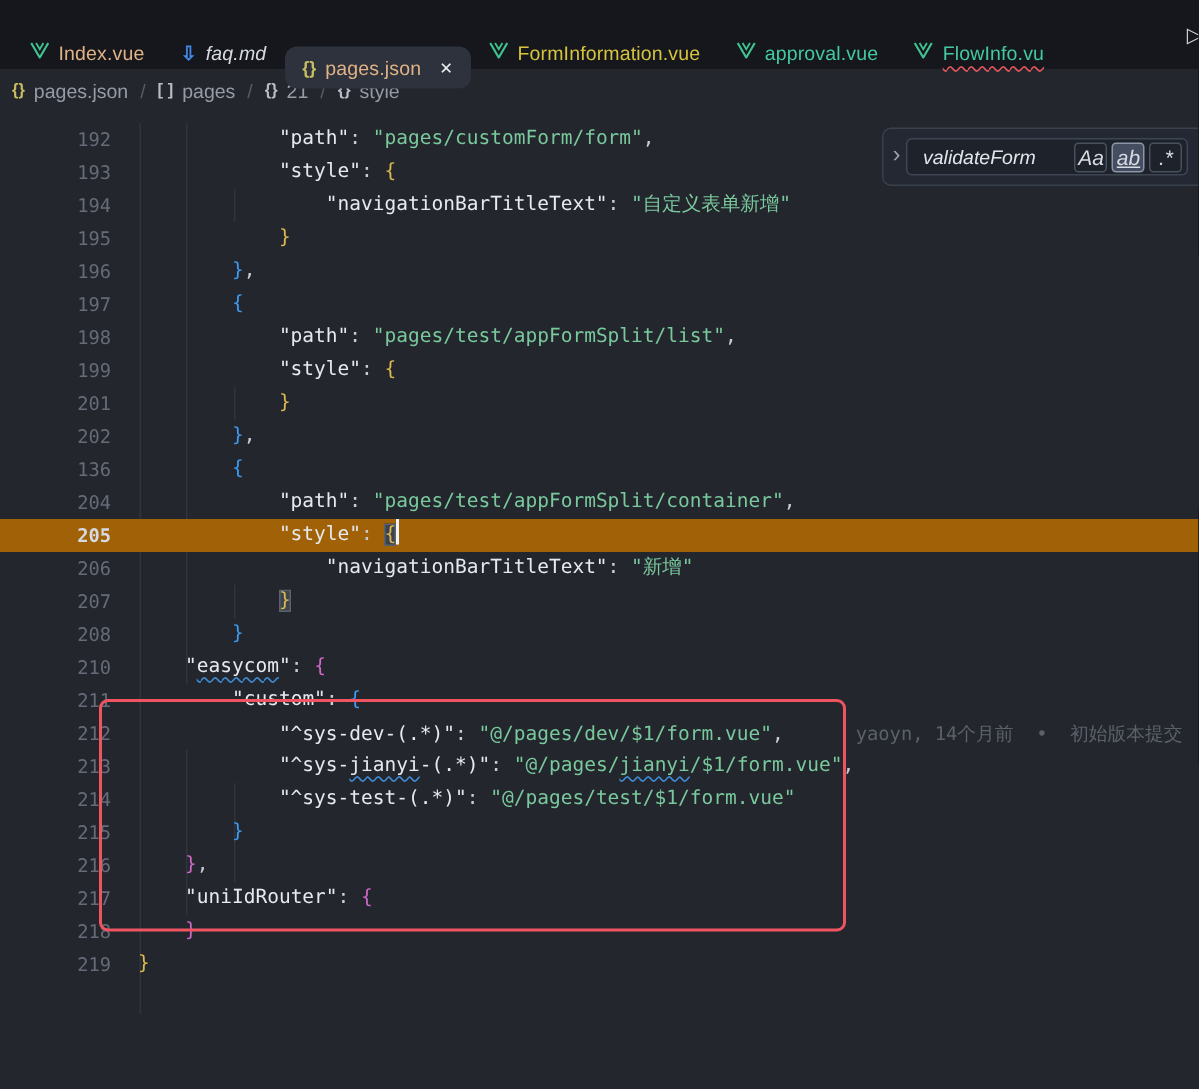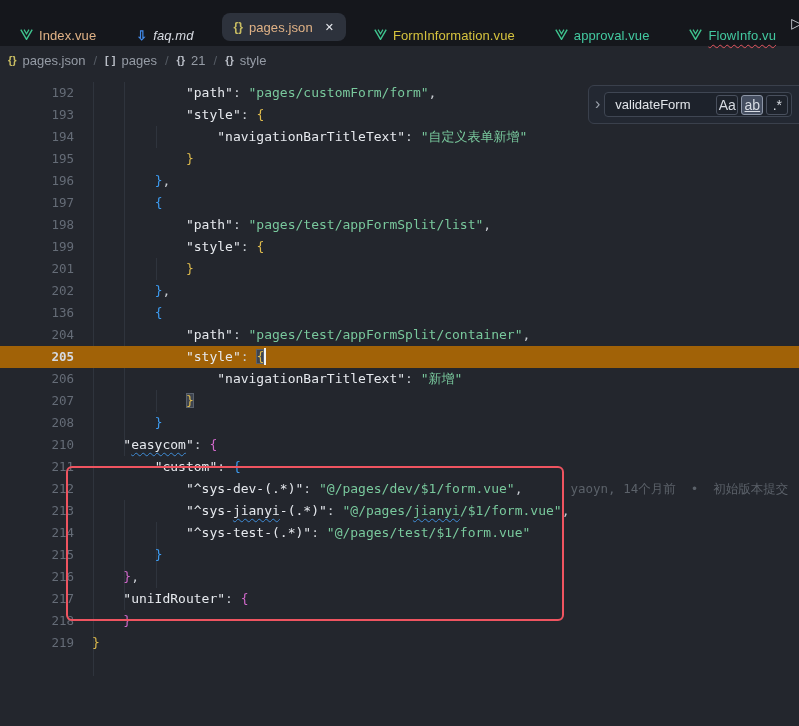--- a/index.html
+++ b/index.html
@@ -2,21 +2,21 @@
 <html><head>
 <meta charset="utf-8">
 <style>
   html,body{margin:0;padding:0;background:#0e0f12;}
   .app{position:relative;width:799px;height:726px;background:#23262d;overflow:hidden;
        font-family:"Liberation Sans",sans-serif;-webkit-font-smoothing:antialiased;}
 
   
   .tabbar{position:absolute;top:0;left:0;right:0;height:46px;background:#15171c;
           display:flex;align-items:center;padding-left:8px;box-sizing:border-box;z-index:20;}
-  .tabs{display:flex;align-items:flex-start;gap:16px;height:100%;margin-top:24px;}
+  .tabs{display:flex;align-items:flex-end;height:100%;margin-top:24px;}
   .tab{display:flex;align-items:center;gap:6px;padding:0 12px;height:100%;cursor:default;}
   .tab.active{height:28px;background:#2d323c;border-radius:8px;position:relative;top:1px;}
   .tab-label{font-size:13px;letter-spacing:.1px;}
   .tab-label.italic{font-style:italic;}
   .sq-err{text-decoration:underline wavy #e4555e 1px;text-underline-offset:4px;}
   .tab-close{font-size:11px;color:#e8ebf0;margin-left:6px;}
   .ic-json{font-weight:bold;font-size:12px;color:#c9bd62;}
   .ic-md{font-size:13px;color:#4189e8;font-weight:bold;}
   .tab-overflow{position:absolute;right:-3px;top:50%;transform:translateY(-50%);
                 color:#cdd2d9;font-size:14px;}
@@ -54,21 +54,21 @@
   .redbox{position:absolute;left:66px;top:466px;width:494px;height:151px;
           border:2px solid #ef5460;border-radius:6px;pointer-events:none;z-index:5;}
 
   
   .findw{position:absolute;top:85px;left:588px;width:224px;height:39px;
          background:#232832;border:1px solid #3a404c;border-radius:6px 0 0 6px;
          display:flex;align-items:center;z-index:10;box-sizing:border-box;}
   .find-chevron{color:#9aa0ab;font-size:16px;padding:0 4px 2px 6px;}
   .find-input{display:flex;align-items:center;height:25px;width:188px;
               background:#1d222b;border:1px solid #3f4653;border-radius:4px;
-              padding:0 3px 0 10px;box-sizing:border-box;}
+              padding:0 3px 0 10px;box-sizing:border-box;font-style:italic;}
   .find-query{color:#e2e5ea;font-size:13px;flex:1;}
   .find-opt{display:inline-flex;align-items:center;justify-content:center;
             width:20px;height:18px;border-radius:3px;font-size:14px;color:#d7dbe2;
             border:1px solid #49505e;margin-left:3px;flex:none;}
   .find-opt.active{background:#454e60;border-color:#8d96a7;}
   .find-opt.wword{text-decoration:underline;}
 </style>
 </head>
 <body>
 

